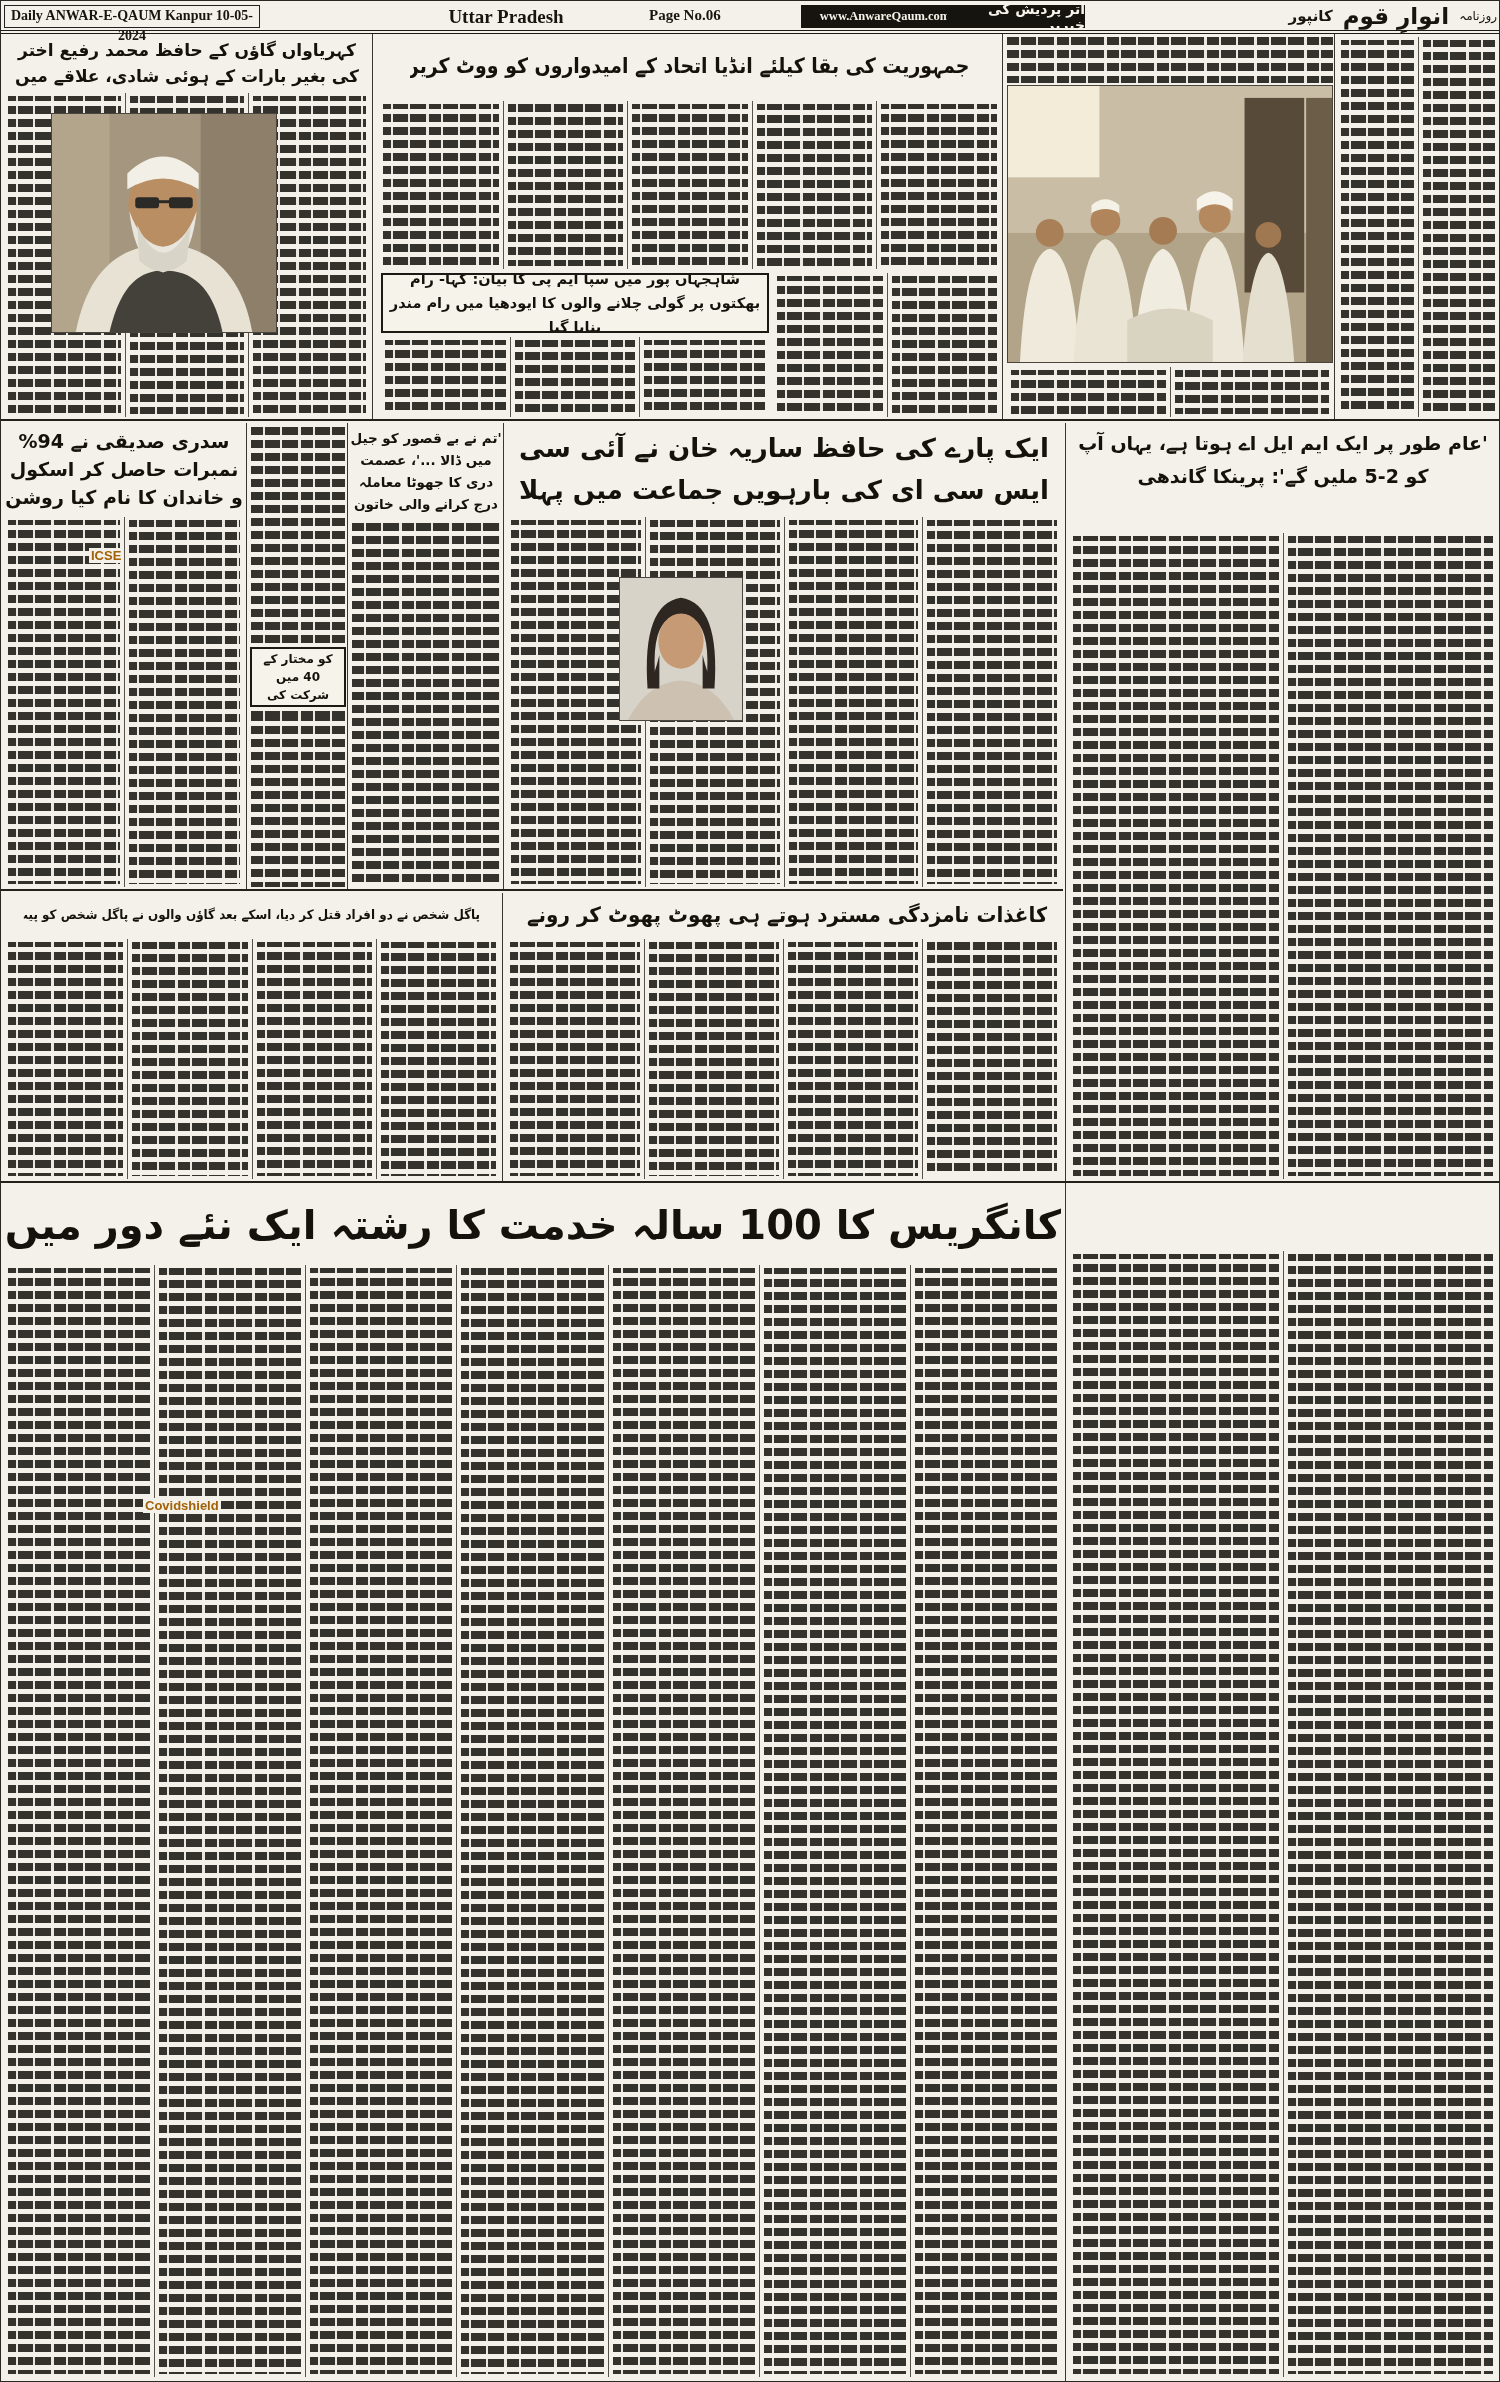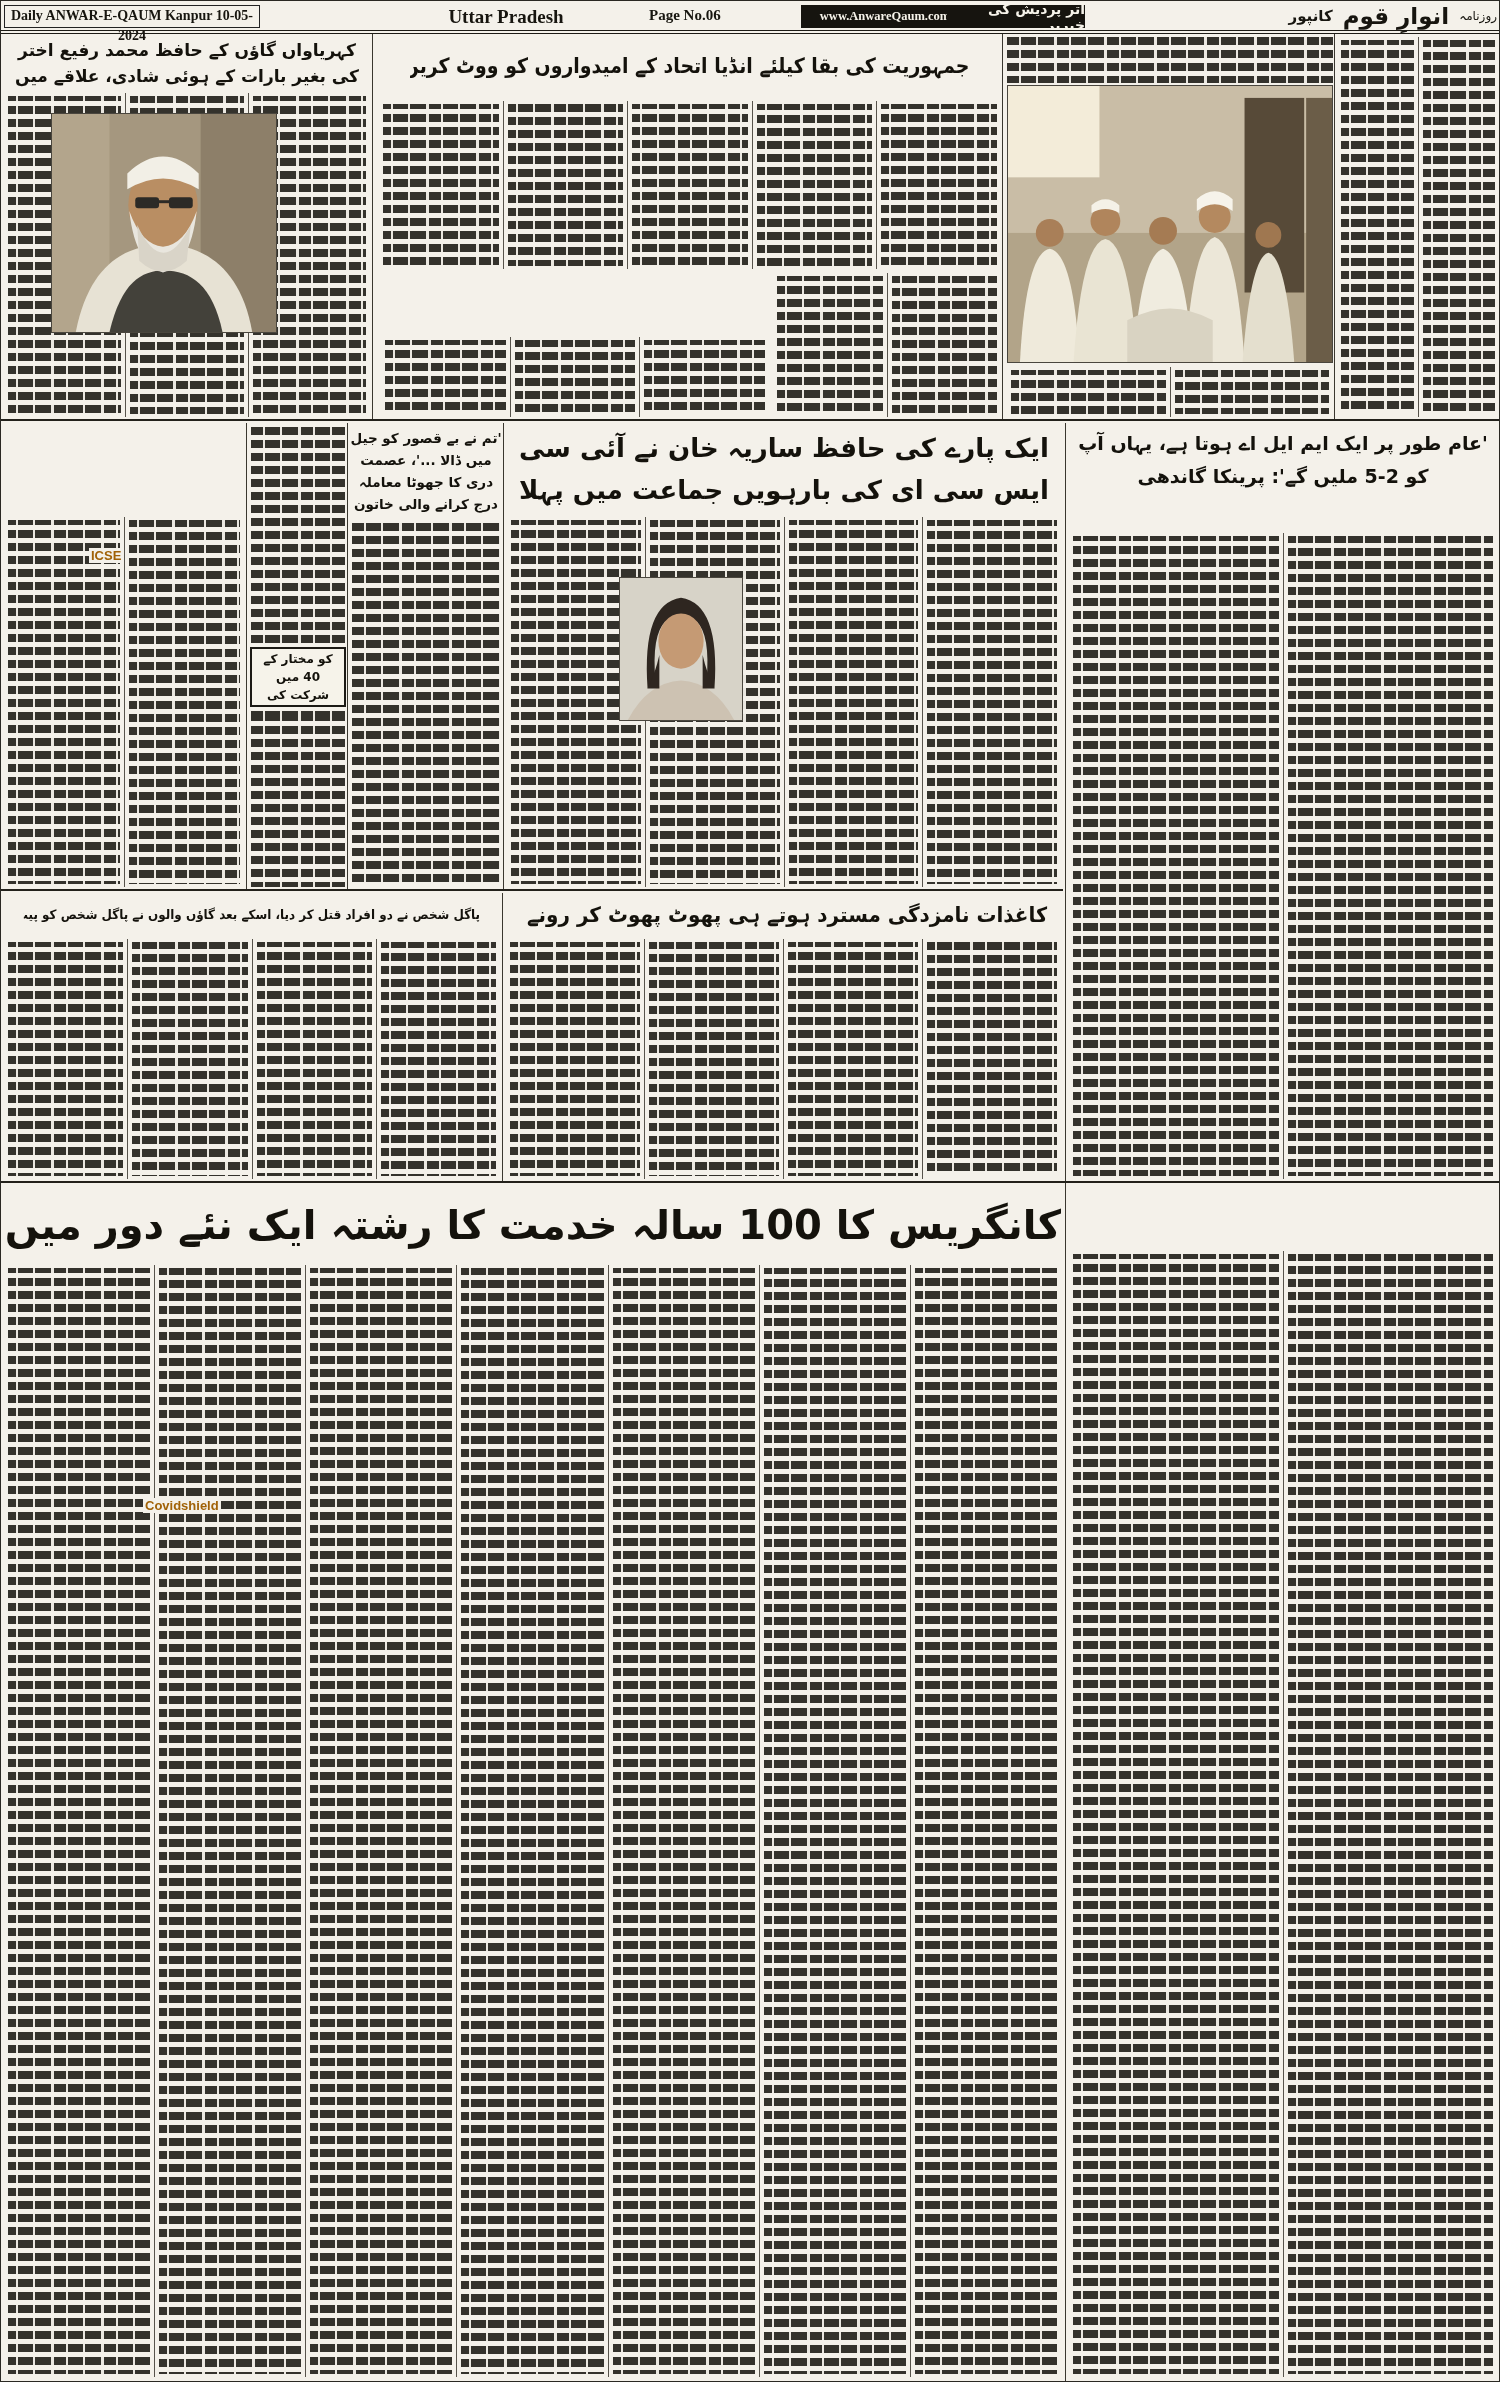--- a/index.html
+++ b/index.html
@@ -83,20 +83,21 @@
               transform:scaleX(.9);transform-origin:center;">جمہوریت کی بقا کیلئے انڈیا اتحاد کے امیدواروں کو ووٹ کریں عوام : یاسین عثمانی</div>
 
   <div class="abs cols" style="left:378px;top:100px;width:622px;height:168px;">
     <div class="col sim"></div>
     <div class="col sim" style="background-position:0 4px,0 3px;"></div>
     <div class="col sim"></div>
     <div class="col sim" style="background-position:0 2px,0 1px;"></div>
     <div class="col sim"></div>
   </div>
 
+  <div class="abs boxed hd" style="left:380px;top:272px;width:388px;height:60px;font-size:14.5px;line-height:24px;overflow:hidden;">شاہجہاں پور میں سپا ایم پی کا بیان: کہا- رام بھکتوں پر گولی چلانے والوں کا ایودھیا میں رام مندر بنایا گیا</div>
 
   <div class="abs cols" style="left:772px;top:272px;width:228px;height:144px;">
     <div class="col sim"></div>
     <div class="col sim" style="background-position:0 5px,0 2px;"></div>
   </div>
 
   <div class="abs cols" style="left:380px;top:336px;width:388px;height:80px;">
     <div class="col sim"></div>
     <div class="col sim" style="background-position:0 3px,0 2px;"></div>
     <div class="col sim"></div>
@@ -137,20 +138,21 @@
 
   <div class="abs vline" style="left:1333px;top:33px;height:385px;"></div>
 
   <div class="abs cols" style="left:1336px;top:36px;width:162px;height:380px;">
     <div class="col sim"></div>
     <div class="col sim" style="background-position:0 4px,0 2px;"></div>
   </div>
 
   <div class="abs hline" style="top:418px;width:1500px;"></div>
 
+  <div class="abs hd" style="left:3px;top:426px;width:240px;height:86px;font-size:19px;line-height:28px;overflow:hidden;">سدری صدیقی نے 94% نمبرات حاصل کر اسکول و خاندان کا نام کیا روشن</div>
   <div class="abs cols" style="left:3px;top:516px;width:240px;height:370px;">
     <div class="col sim"></div>
     <div class="col sim" style="background-position:0 3px,0 2px;"></div>
   </div>
   <span class="abs snippet" style="left:88px;top:547px;">ICSE</span>
 
   <div class="abs vline" style="left:245px;top:422px;height:466px;"></div>
 
   <div class="abs sim" style="left:250px;top:426px;width:94px;height:216px;"></div>
   <div class="abs boxed hd" style="left:249px;top:646px;width:96px;height:60px;font-size:12px;line-height:18px;overflow:hidden;">عباس انصاری کو مختار کے 40 میں شرکت کی اجازت</div>

